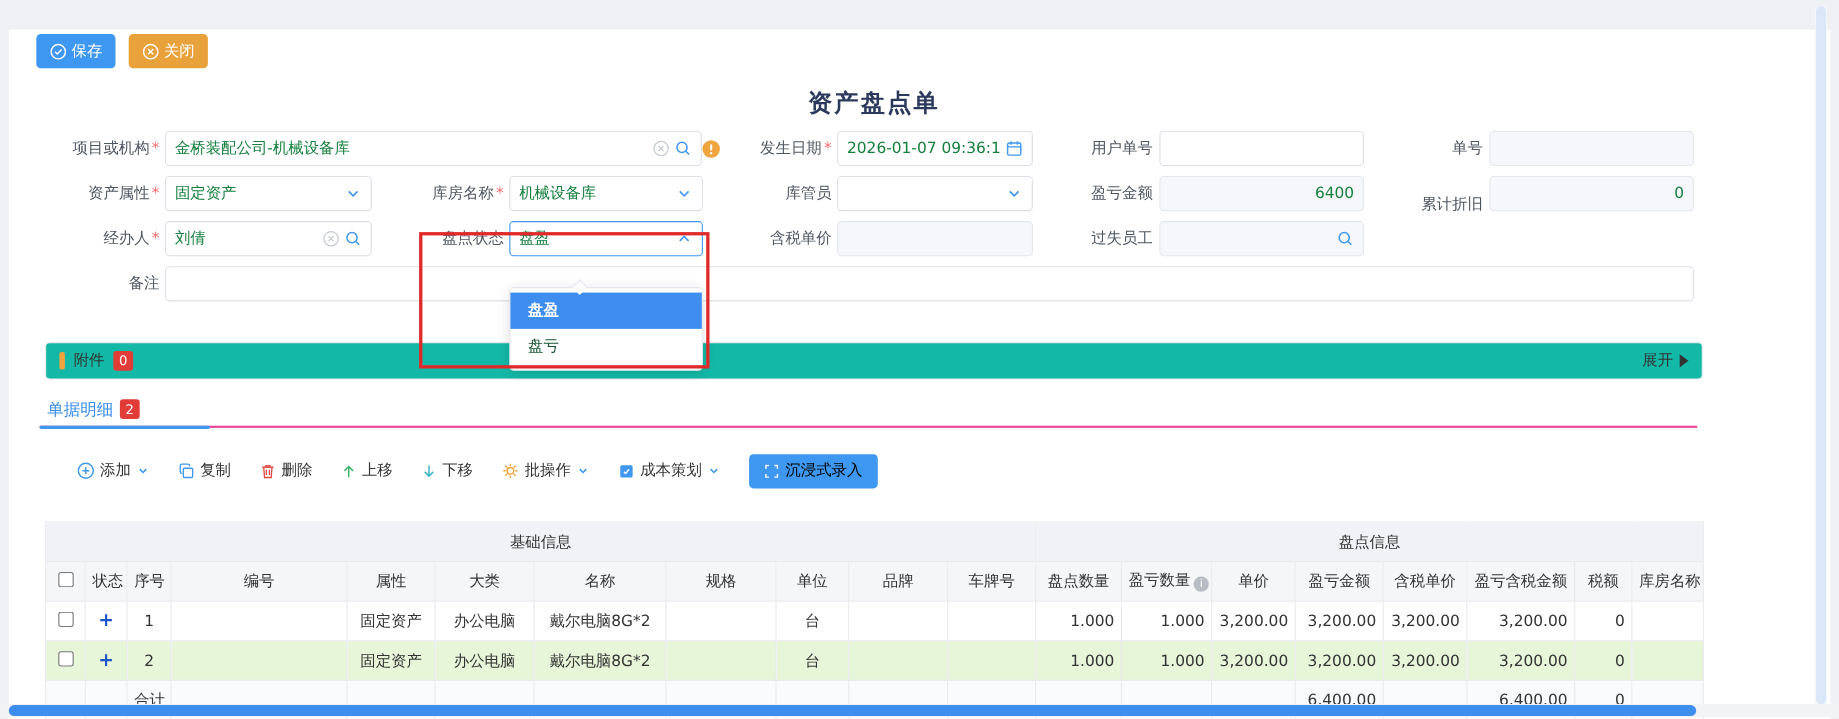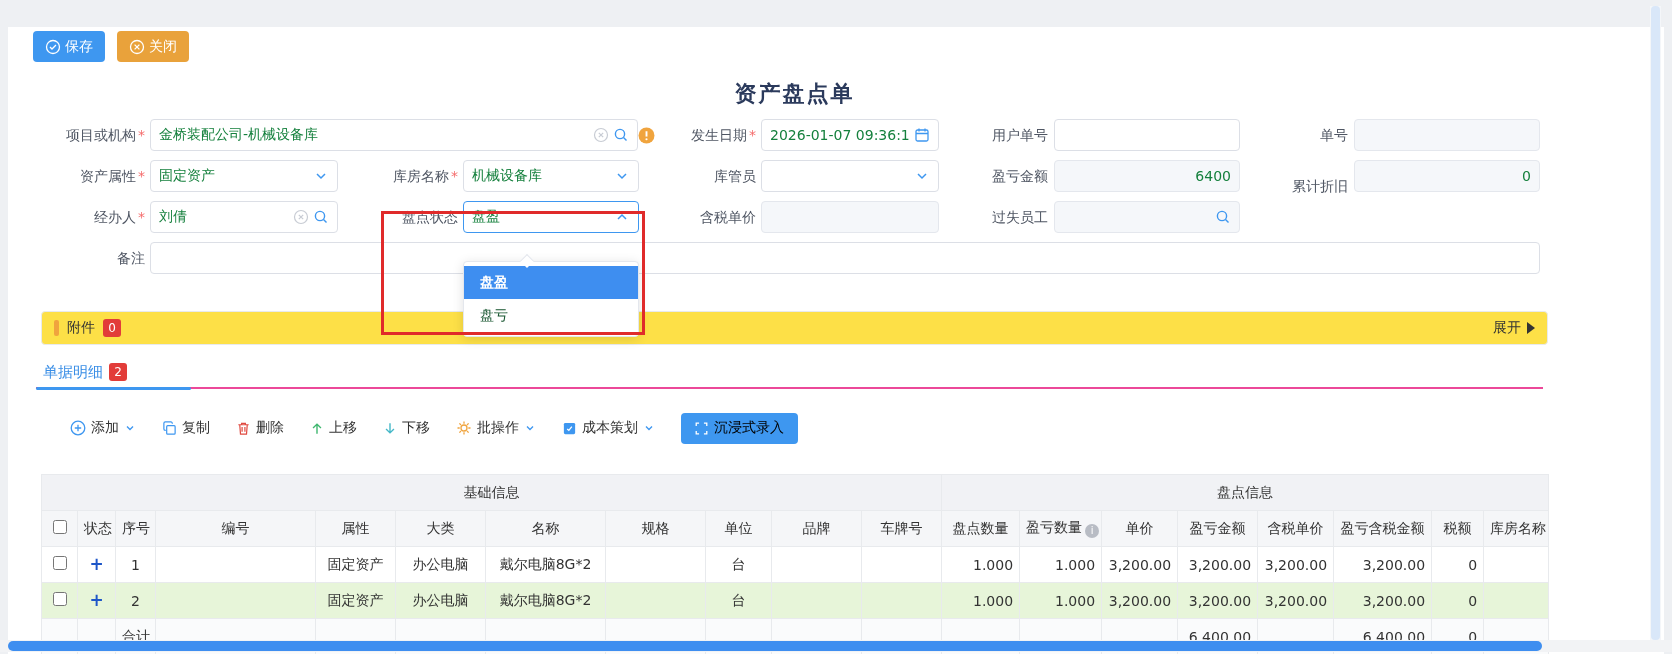--- a/index.html
+++ b/index.html
@@ -34,21 +34,21 @@
 
   
   .dd-panel { position:absolute; left:455px; top:234px; width:176px; background:#fff; border:1px solid #e4e7ed;
               border-radius:4px; box-shadow:0 2px 12px rgba(0,0,0,.12); z-index:50; padding:4px 0; }
   .dd-caret { position:absolute; left:58px; top:-6px; width:10px; height:10px; background:#fff;
               border-left:1px solid #e4e7ed; border-top:1px solid #e4e7ed; transform:rotate(45deg); }
   .dd-opt { height:33px; line-height:33px; padding:0 16px; font-size:14px; color:#14532d; cursor:pointer; }
   .dd-opt.sel { background:#3e8ef0; color:#fff; font-weight:bold; }
 
   
-  .attach-bar { position:absolute; left:33px; top:284px; width:1507px; height:34px; background:#fde047;
+  .attach-bar { position:absolute; left:33px; top:284px; width:1507px; height:34px; background:#14b8a6;
                 border:1px solid #e8eaed; border-radius:4px; display:flex; align-items:center; padding:0 12px; }
   .orange-bar { width:5px; height:16px; background:#f0a43e; border-radius:2px; margin-right:8px; }
   .badge { min-width:18px; height:18px; background:#e23c39; color:#fff; border-radius:3px; font-size:12px;
            display:inline-flex; align-items:center; justify-content:center; padding:0 4px; }
   .attach-label { font-size:14px; color:#333; margin-right:8px; }
   .expand { margin-left:auto; display:flex; align-items:center; gap:6px; font-size:14px; color:#333; cursor:pointer; }
   .tri-right { width:0; height:0; border-left:8px solid #333; border-top:6px solid transparent; border-bottom:6px solid transparent; }
 
   
   .tab-row { position:absolute; left:28px; top:330px; width:1507px; height:32px; border-bottom:2px solid #ec4899; }

